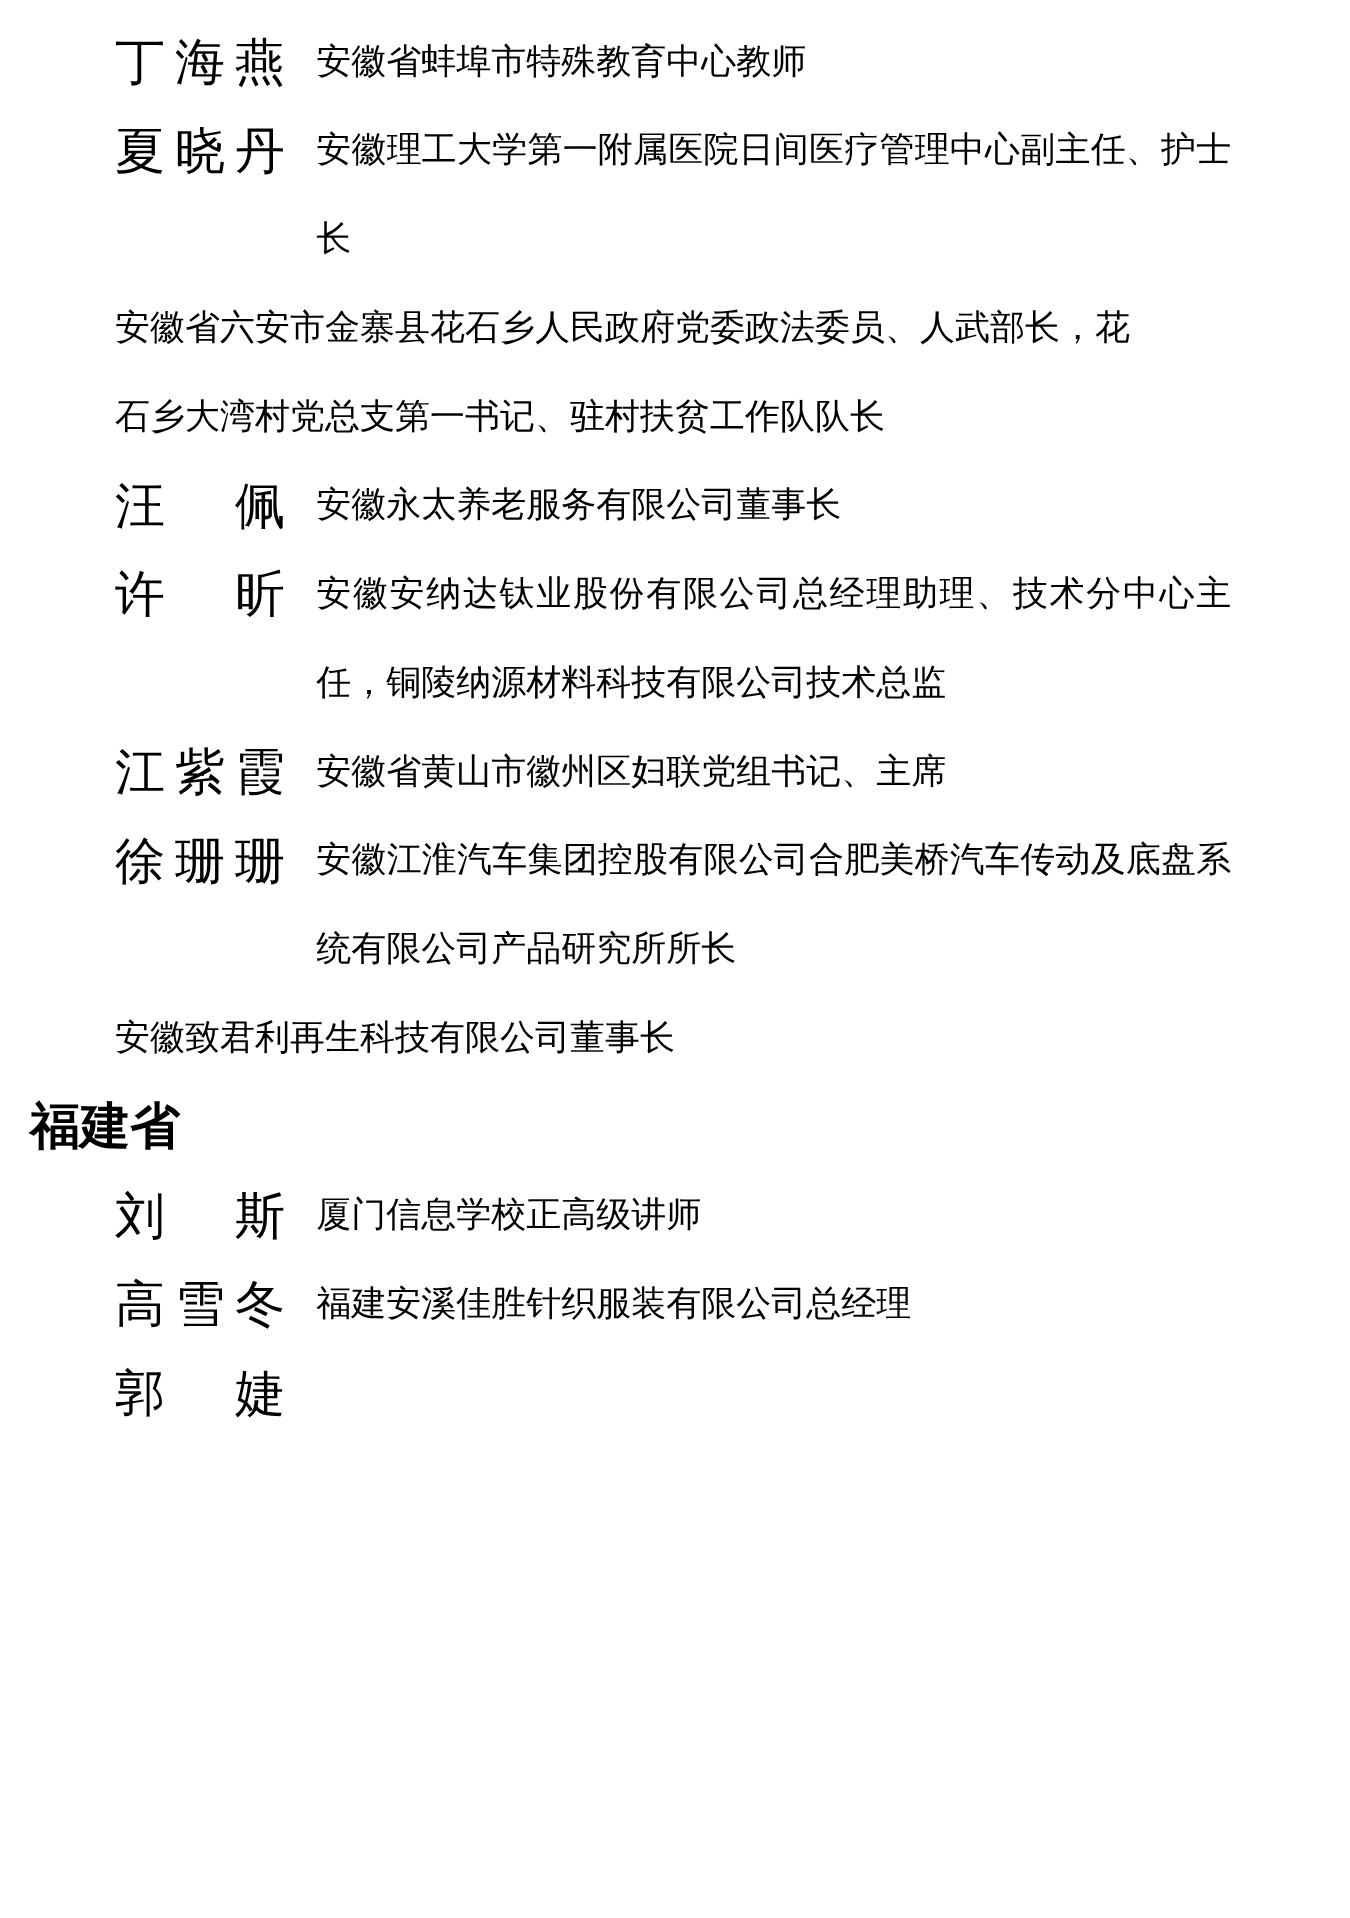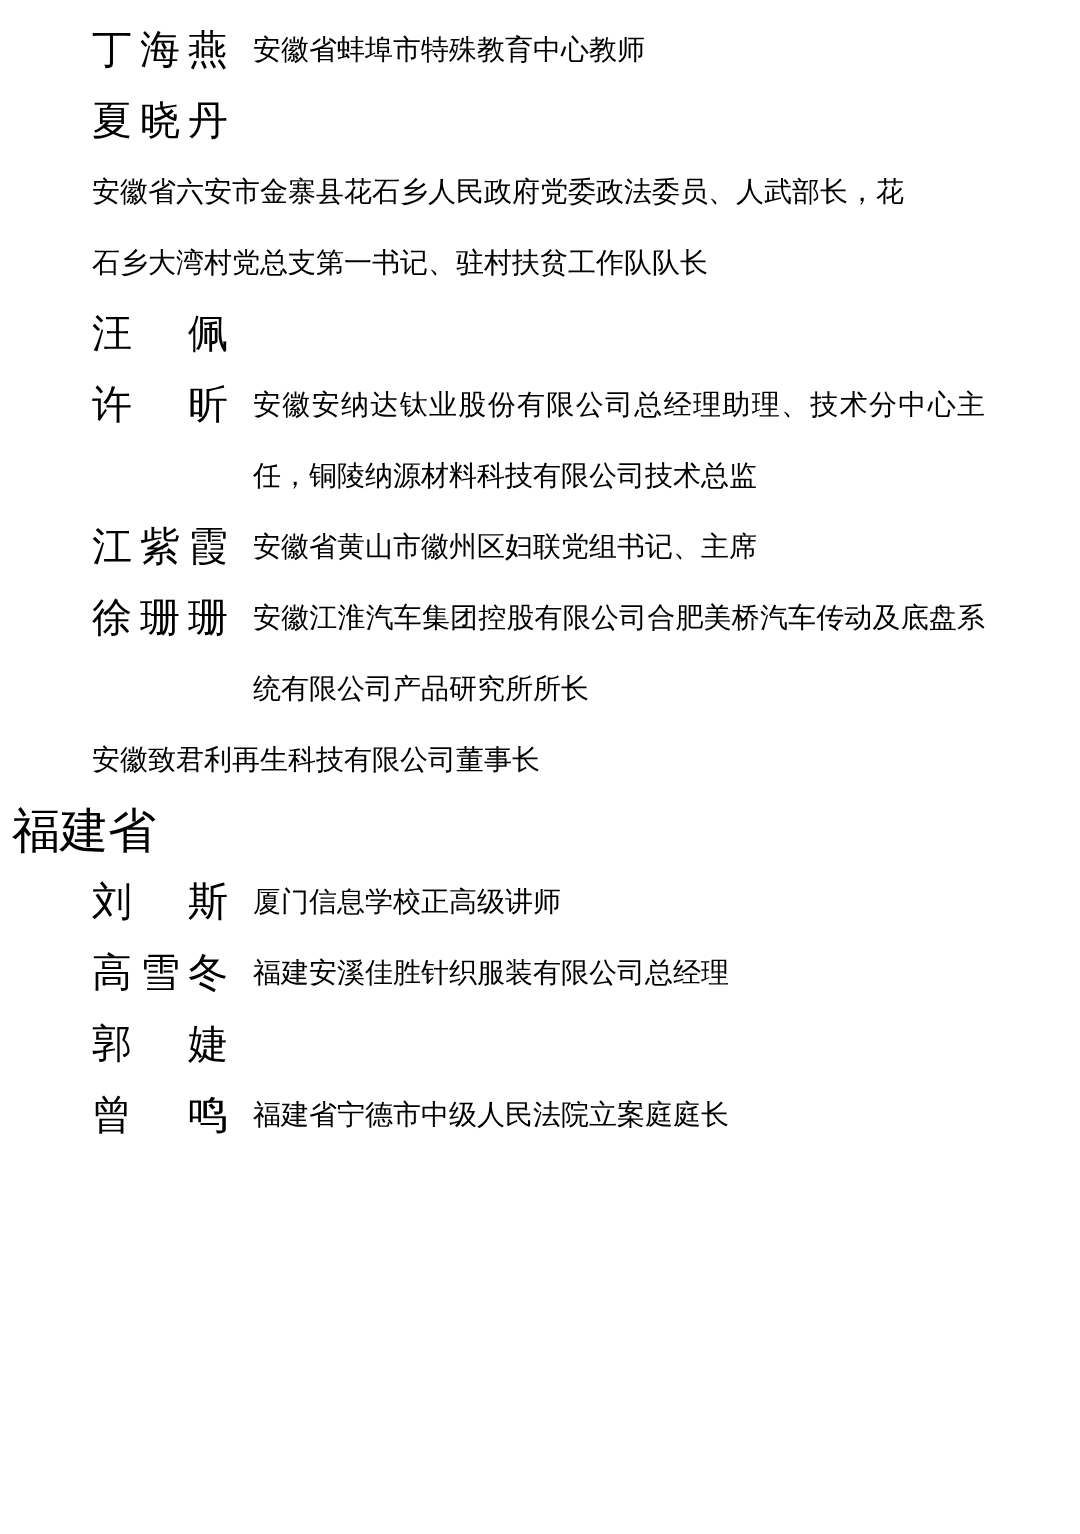--- a/index.html
+++ b/index.html
@@ -34,44 +34,46 @@
   .title {
     width: 812px;
     font-size: 28px;
     line-height: 71px;
     text-align: justify;
     text-align-last: left;
     word-break: normal;
   }
   .province {
     font-family: "Liberation Sans", "DejaVu Sans", sans-serif;
-    font-weight: 400;
-    font-size: 48px;
+    font-weight: 700;
+    font-size: 40px;
     line-height: 71px;
-    padding-left: 12px;
+    padding-left: 24px;
   }
 </style>
 </head>
 <body>
 
 <div class="doc">
 
   <div>
     <div class="entry">
       <div class="name">丁海燕</div>
       <div class="title">安徽省蚌埠市特殊教育中心教师</div>
     </div>
     <div class="entry">
       <div class="name">夏晓丹</div>
+      <div class="title">安徽理工大学第一附属医院日间医疗管理中心副主任、护士长</div>
     </div>
     <div class="entry">
       <div class="title">安徽省六安市金寨县花石乡人民政府党委政法委员、人武部长，花石乡大湾村党总支第一书记、驻村扶贫工作队队长</div>
     </div>
     <div class="entry">
       <div class="name">汪佩</div>
+      <div class="title">安徽永太养老服务有限公司董事长</div>
     </div>
     <div class="entry">
       <div class="name">许昕</div>
       <div class="title">安徽安纳达钛业股份有限公司总经理助理、技术分中心主任，铜陵纳源材料科技有限公司技术总监</div>
     </div>
     <div class="entry">
       <div class="name">江紫霞</div>
       <div class="title">安徽省黄山市徽州区妇联党组书记、主席</div>
     </div>
     <div class="entry">
@@ -90,19 +92,15 @@
       <div class="name">刘斯</div>
       <div class="title">厦门信息学校正高级讲师</div>
     </div>
     <div class="entry">
       <div class="name">高雪冬</div>
       <div class="title">福建安溪佳胜针织服装有限公司总经理</div>
     </div>
     <div class="entry">
       <div class="name">郭婕</div>
     </div>
-    <div class="entry">
-      <div class="name">曾鸣</div>
-      <div class="title">福建省宁德市中级人民法院立案庭庭长</div>
-    </div>
   </div>
 
 </div>
 
 </body></html>

